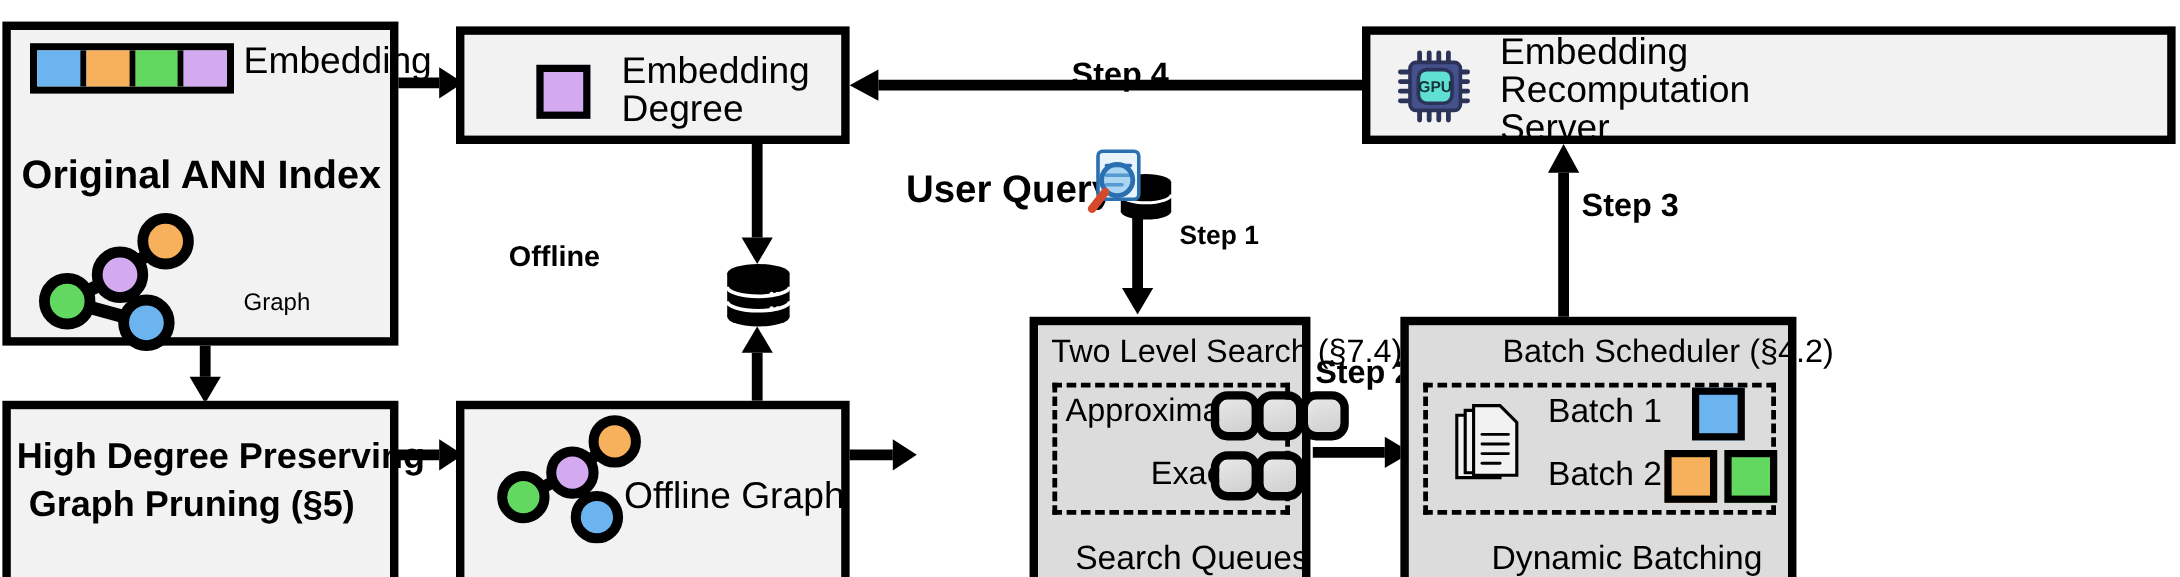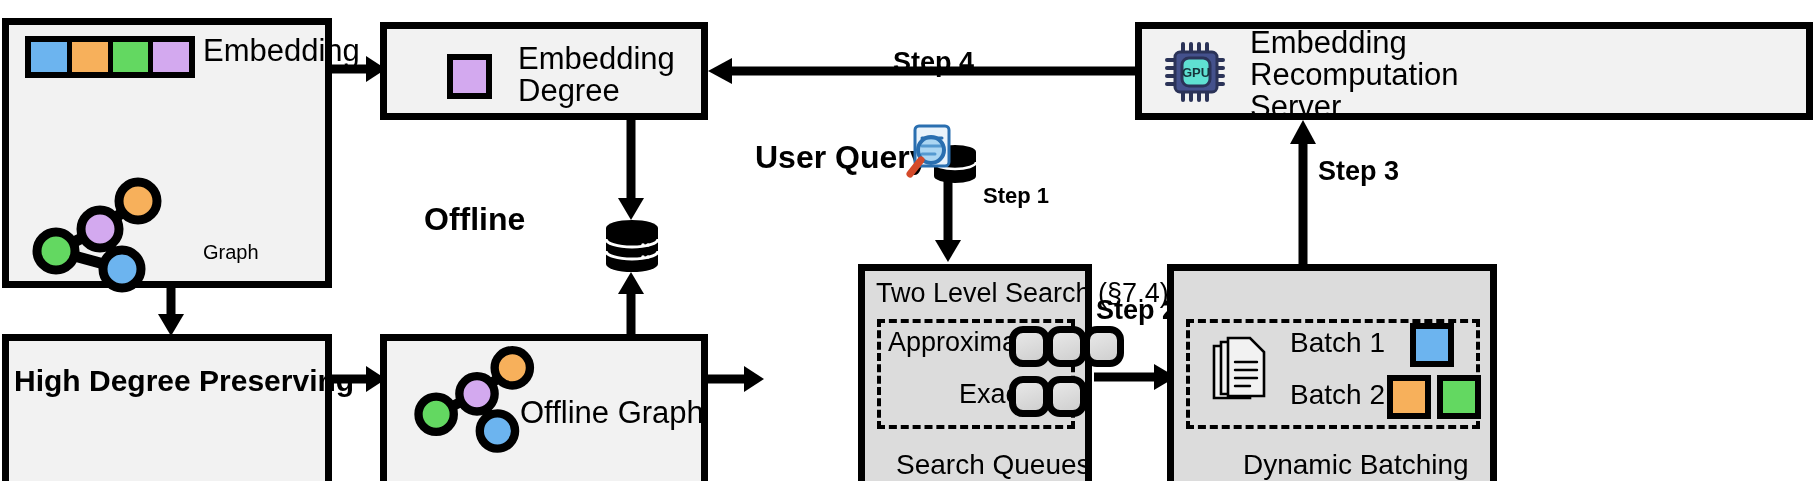--- a/index.html
+++ b/index.html
@@ -26,20 +26,21 @@
   </div>
 
   <div style="position:absolute;left:25px;top:20px;width:170px;height:42px;border:6px solid #000;box-sizing:border-box;display:flex;">
     <div style="flex:1;background:#6cb4ef;border-right:5px solid #000;"></div>
     <div style="flex:1;background:#f7b05b;border-right:5px solid #000;"></div>
     <div style="flex:1;background:#63d861;border-right:5px solid #000;"></div>
     <div style="flex:1;background:#d3a9ef;"></div>
   </div>
   <div class="lbl" style="left:203px;top:18px;font-size:31px;">Embedding</div>
 
+  <div class="lbl b" style="left:18px;top:112px;font-size:33px;">Original ANN Index</div>
 
   <svg style="left:30px;top:165px;width:140px;height:105px;" viewBox="0 0 140 105">
     <g stroke="#000" stroke-width="11" stroke-linecap="round">
       <line x1="70" y1="48" x2="108" y2="20"></line>
       <line x1="70" y1="48" x2="26" y2="70"></line>
       <line x1="70" y1="48" x2="92" y2="88"></line>
       <line x1="26" y1="70" x2="92" y2="88"></line>
     </g>
     <circle cx="108" cy="20" r="19" fill="#f7b05b" stroke="#000" stroke-width="9"></circle>
     <circle cx="70" cy="48" r="19" fill="#d3a9ef" stroke="#000" stroke-width="9"></circle>
@@ -56,21 +57,21 @@
   <svg style="left:332px;top:40px;width:54px;height:26px;" viewBox="0 0 54 26">
     <line class="arrline" x1="0" y1="13" x2="34" y2="13"></line>
     <polygon points="34,0 54,13 34,26" fill="#000"></polygon>
   </svg>
 
   <svg style="left:618px;top:104px;width:26px;height:100px;" viewBox="0 0 26 100">
     <line class="arrline" x1="13" y1="0" x2="13" y2="78"></line>
     <polygon points="0,78 26,78 13,100" fill="#000"></polygon>
   </svg>
 
-  <div class="lbl b" style="left:424px;top:186px;font-size:32px;">Offline</div>
+  <div class="lbl b" style="left:424px;top:186px;font-size:24px;">Offline</div>
   <svg style="left:604px;top:204px;width:56px;height:52px;" viewBox="0 0 56 52">
     <g fill="#000">
       <ellipse cx="28" cy="8" rx="26" ry="8"></ellipse>
       <rect x="2" y="8" width="52" height="36"></rect>
       <ellipse cx="28" cy="44" rx="26" ry="8"></ellipse>
     </g>
     <g stroke="#fff" stroke-width="3" fill="none">
       <path d="M2,19 a26,8 0 0 0 52,0"></path>
       <path d="M2,31 a26,8 0 0 0 52,0"></path>
     </g>
@@ -87,20 +88,21 @@
     <polygon points="0,22 26,22 13,0" fill="#000"></polygon>
   </svg>
 
   <svg style="left:158px;top:272px;width:26px;height:48px;" viewBox="0 0 26 48">
     <line class="arrline" x1="13" y1="0" x2="13" y2="26"></line>
     <polygon points="0,26 26,26 13,48" fill="#000"></polygon>
   </svg>
 
   <div class="box" style="left:2px;top:318px;width:330px;height:160px;"></div>
   <div class="lbl b" style="left:14px;top:348px;font-size:30px;">High Degree Preserving</div>
+  <div class="lbl b" style="left:24px;top:388px;font-size:30px;">Graph Pruning (§5)</div>
 
   <svg style="left:332px;top:350px;width:54px;height:26px;" viewBox="0 0 54 26">
     <line class="arrline" x1="0" y1="13" x2="34" y2="13"></line>
     <polygon points="34,0 54,13 34,26" fill="#000"></polygon>
   </svg>
 
   <div class="box" style="left:380px;top:318px;width:328px;height:160px;"></div>
   <svg style="left:412px;top:332px;width:130px;height:100px;" viewBox="0 0 140 105">
     <g stroke="#000" stroke-width="11" stroke-linecap="round">
       <line x1="70" y1="48" x2="108" y2="20"></line>
@@ -157,20 +159,21 @@
   <div class="rsq" style="left:1046px;top:360px;width:41px;height:41px;"></div>
   <div class="lbl" style="left:896px;top:433px;font-size:28px;">Search Queues</div>
 
   <svg style="left:1094px;top:348px;width:82px;height:26px;" viewBox="0 0 82 26">
     <line class="arrline" x1="0" y1="13" x2="60" y2="13"></line>
     <polygon points="60,0 82,13 60,26" fill="#000"></polygon>
   </svg>
   <div class="lbl b" style="left:1096px;top:279px;font-size:27px;">Step 2</div>
 
   <div class="box grey" style="left:1167px;top:248px;width:330px;height:230px;"></div>
+  <div class="lbl" style="left:1252px;top:262px;font-size:27px;">Batch Scheduler (§4.2)</div>
   <div class="dashed" style="left:1186px;top:303px;width:294px;height:110px;"></div>
   <svg style="left:1212px;top:320px;width:54px;height:70px;" viewBox="0 0 54 70">
     <g fill="#f2f2f2" stroke="#000" stroke-width="2.6">
       <path d="M2,10 h24 l12,12 v40 h-36 z"></path>
       <path d="M9,6 h24 l12,12 v40 h-36 z"></path>
       <path d="M16,2 h22 l14,14 v44 h-36 z"></path>
     </g>
     <g stroke="#000" stroke-width="2.4" stroke-linecap="round">
       <line x1="23" y1="26" x2="45" y2="26"></line>
       <line x1="23" y1="34" x2="45" y2="34"></line>

